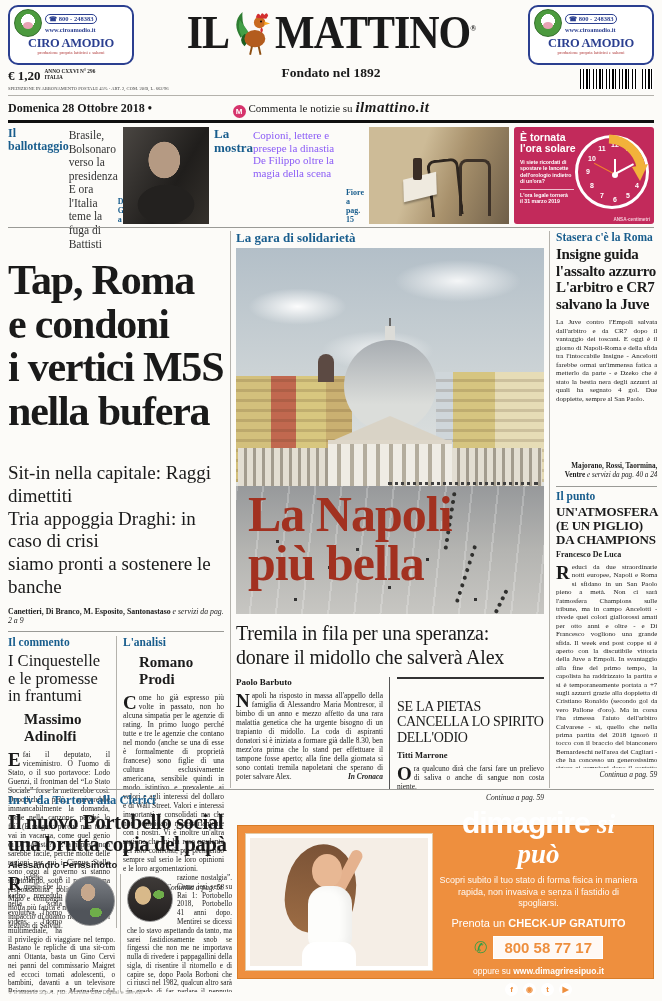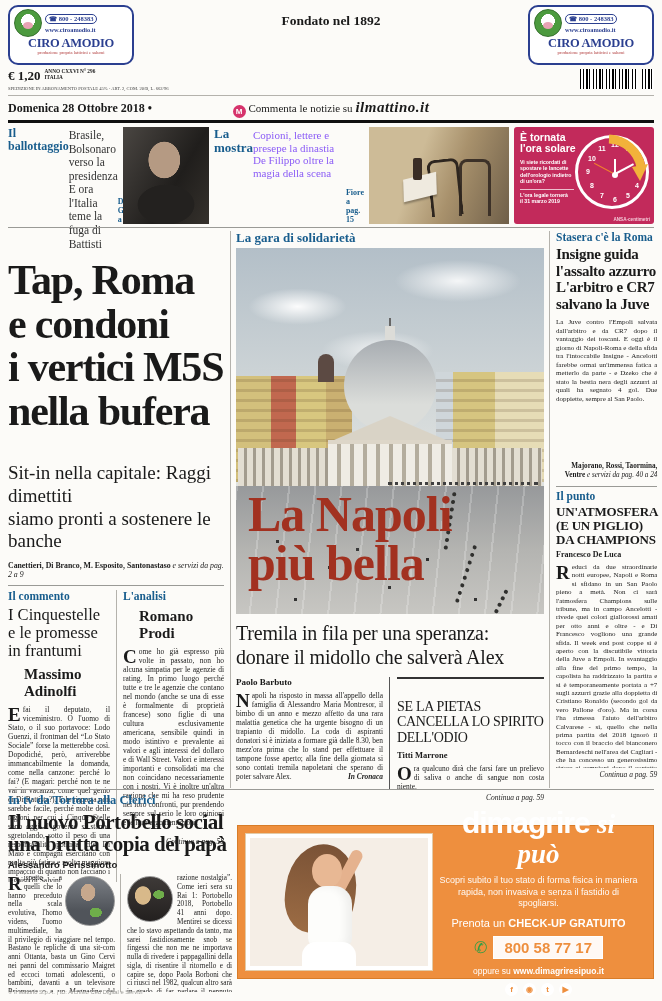--- a/index.html
+++ b/index.html
@@ -223,20 +223,36 @@
       <div class="price-row">
         <span class="price">€ 1,20</span>
         <span class="edition">
           <span>ANNO CXXVI N° 296</span><br><span>ITALIA</span>
         </span>
       </div>
       <div class="sped">SPEDIZIONE IN ABBONAMENTO POSTALE 45% - ART. 2, COM. 20/B, L. 662/96</div>
     </div>
 
     <div class="mh-center">
+      <div class="title-row">
+        <span class="mh-title">IL</span>
+        <svg width="38" height="50" viewBox="0 0 40 52">
+          <path d="M8,32 Q-2,16 10,5 Q9,19 15,25 Z" fill="#2e7d32"></path>
+          <path d="M12,34 Q4,26 7,13 Q13,21 17,27 Z" fill="#43a047"></path>
+          <path d="M12,28 Q5,34 12,41 Q17,36 17,30 Z" fill="#1b5e20"></path>
+          <ellipse cx="23" cy="33" rx="11" ry="9" fill="#b35c1e"></ellipse>
+          <circle cx="28" cy="16" r="6" fill="#c96a1f"></circle>
+          <path d="M24,11 q2,-7 5,-2 q1,-5 4,-1 q3,-4 4,1 l-2,3 z" fill="#d32f2f"></path>
+          <path d="M33,15 l6,2 -6,2 z" fill="#f9a825"></path>
+          <circle cx="29.5" cy="15" r="1.1" fill="#111"></circle>
+          <path d="M30,21 q3,3 0,6 q-2.5,-3 0,-6" fill="#d32f2f"></path>
+          <path d="M20,41 l-2,9 M27,41 l2,9" stroke="#8d4e12" stroke-width="2" fill="none"></path>
+        </svg>
+        <span class="mh-title"><span>MATTINO</span><span class="reg">®</span></span>
+      </div>
       <div class="founded">Fondato nel 1892</div>
     </div>
 
     <div class="mh-side">
       <div class="ciro">
         <div class="ciro-row">
           <span class="cow"></span>
           <span style="display:flex;flex-direction:column;gap:2px;">
             <span class="ciro-pill"><span>☎</span> <span>800 - 248383</span></span>
             <span class="ciro-web">www.ciroamodio.it</span>
@@ -319,20 +335,21 @@
 
     <div class="col-left">
       <h1 class="headline">
         <span>Tap, Roma</span>
         <span>e condoni</span>
         <span>i vertici M5S</span>
         <span>nella bufera</span>
       </h1>
       <div class="deck">
         <span>Sit-in nella capitale: Raggi dimettiti</span>
+        <span>Tria appoggia Draghi: in caso di crisi</span>
         <span>siamo pronti a sostenere le banche</span>
       </div>
       <div class="lead-by">
         <b>Canettieri, Di Branco, M. Esposito, Santonastaso</b> <i>e servizi da pag. 2 a 9</i>
       </div>
       <div class="twocol">
         <article class="subcol">
           <div class="kicker sc-kicker">Il commento</div>
           <div class="sc-title">I Cinquestelle e le promesse in frantumi</div>
           <div class="sc-author">Massimo Adinolfi</div>

